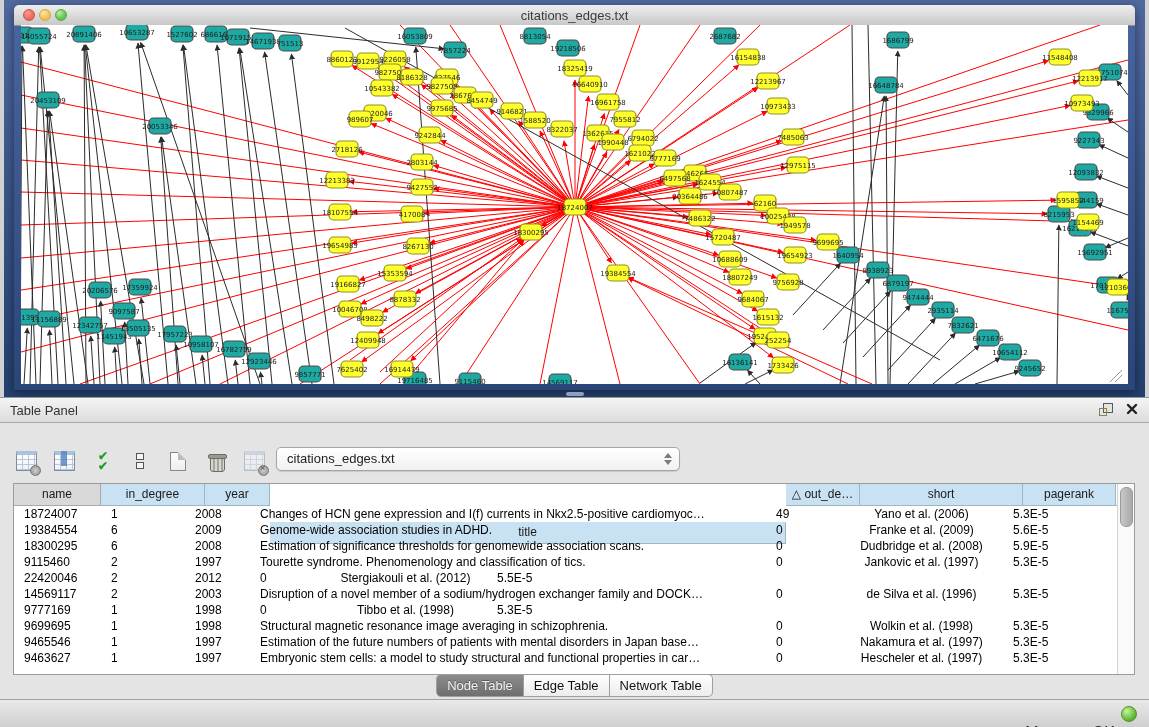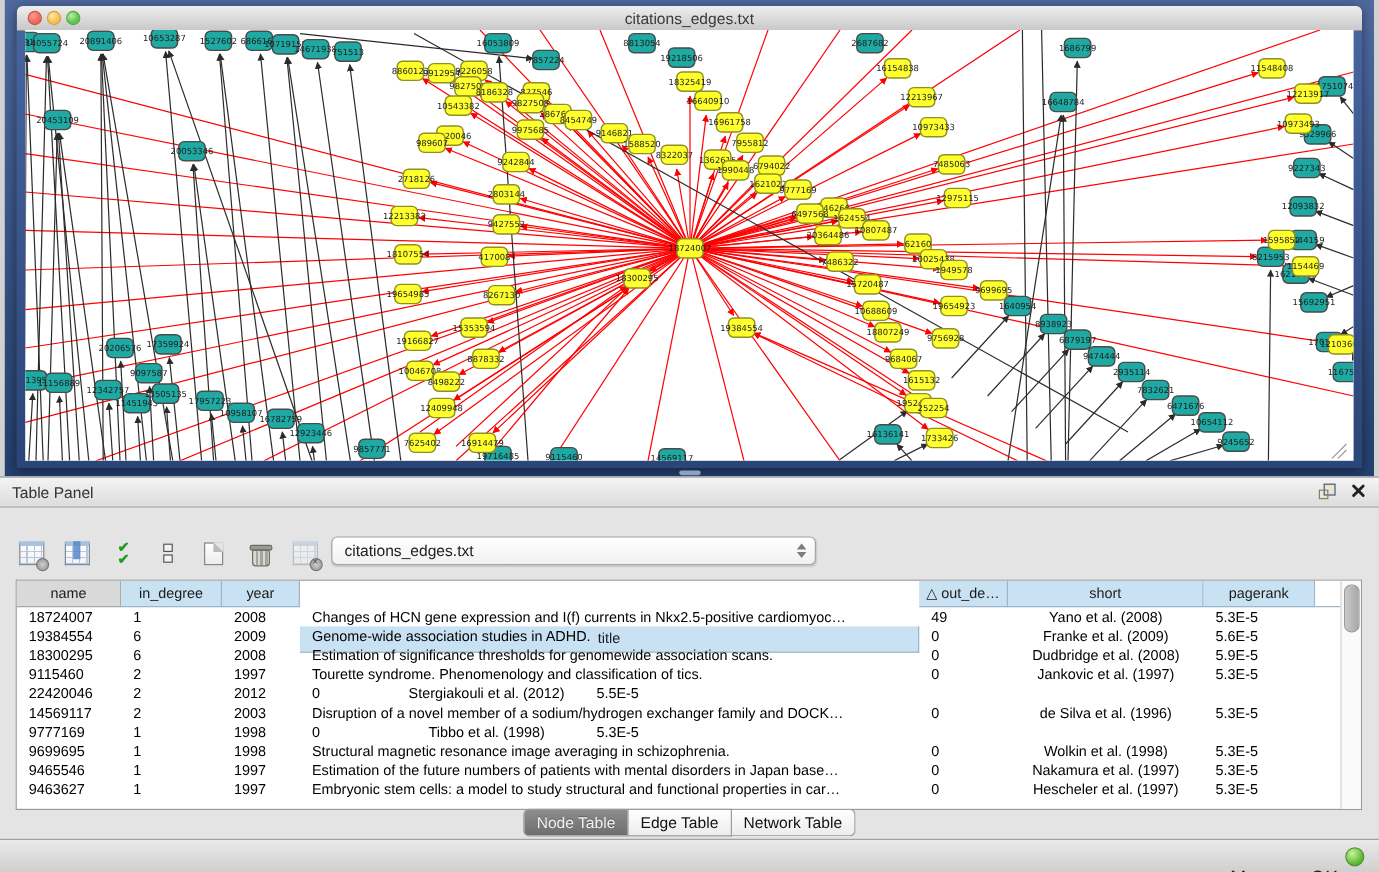--- a/index.html
+++ b/index.html
@@ -868,36 +868,36 @@
       </span>
   </div>
   <div id="tp-combo">
     <span>citations_edges.txt</span>
     <span id="combo-arrows"></span>
   </div>
 
   <div id="tbl">
     <div id="tbl-head">
         <div class="hcell grey" style="width: 87px;">name</div>
-        <div class="hcell" style="width: 84px;">in_degree</div>
+        <div class="hcell" style="width: 104px;">in_degree</div>
         <div class="hcell" style="width: 65px;">year</div>
         <div class="hcell" style="width: 516px; margin-top: 38px;">title</div>
         <div class="hcell" style="width: 74px;">△ out_de…</div>
         <div class="hcell" style="width: 163px;">short</div>
         <div class="hcell" style="width: 93px;">pagerank</div>
         <div class="hcell filler"></div>
       </div>
     <div id="tbl-rows">
         <div class="trow">
           <div class="tcell" style="width: 87px;">18724007</div>
           <div class="tcell" style="width: 84px;">1</div>
           <div class="tcell" style="width: 65px;">2008</div>
           <div class="tcell" style="width: 516px;">Changes of HCN gene expression and I(f) currents in Nkx2.5-positive cardiomyoc…</div>
           <div class="tcell" style="width: 74px;">49</div>
-          <div class="tcell center" style="width: 163px;">Yano et al. (2008)</div>
+          <div class="tcell center" style="width: 163px;">Yano et al. (2006)</div>
           <div class="tcell" style="width: 93px;">5.3E-5</div>
         </div>
         <div class="trow">
           <div class="tcell" style="width: 87px;">19384554</div>
           <div class="tcell" style="width: 84px;">6</div>
           <div class="tcell" style="width: 65px;">2009</div>
           <div class="tcell" style="width: 516px;">Genome-wide association studies in ADHD.</div>
           <div class="tcell" style="width: 74px;">0</div>
           <div class="tcell center" style="width: 163px;">Franke et al. (2009)</div>
           <div class="tcell" style="width: 93px;">5.6E-5</div>

